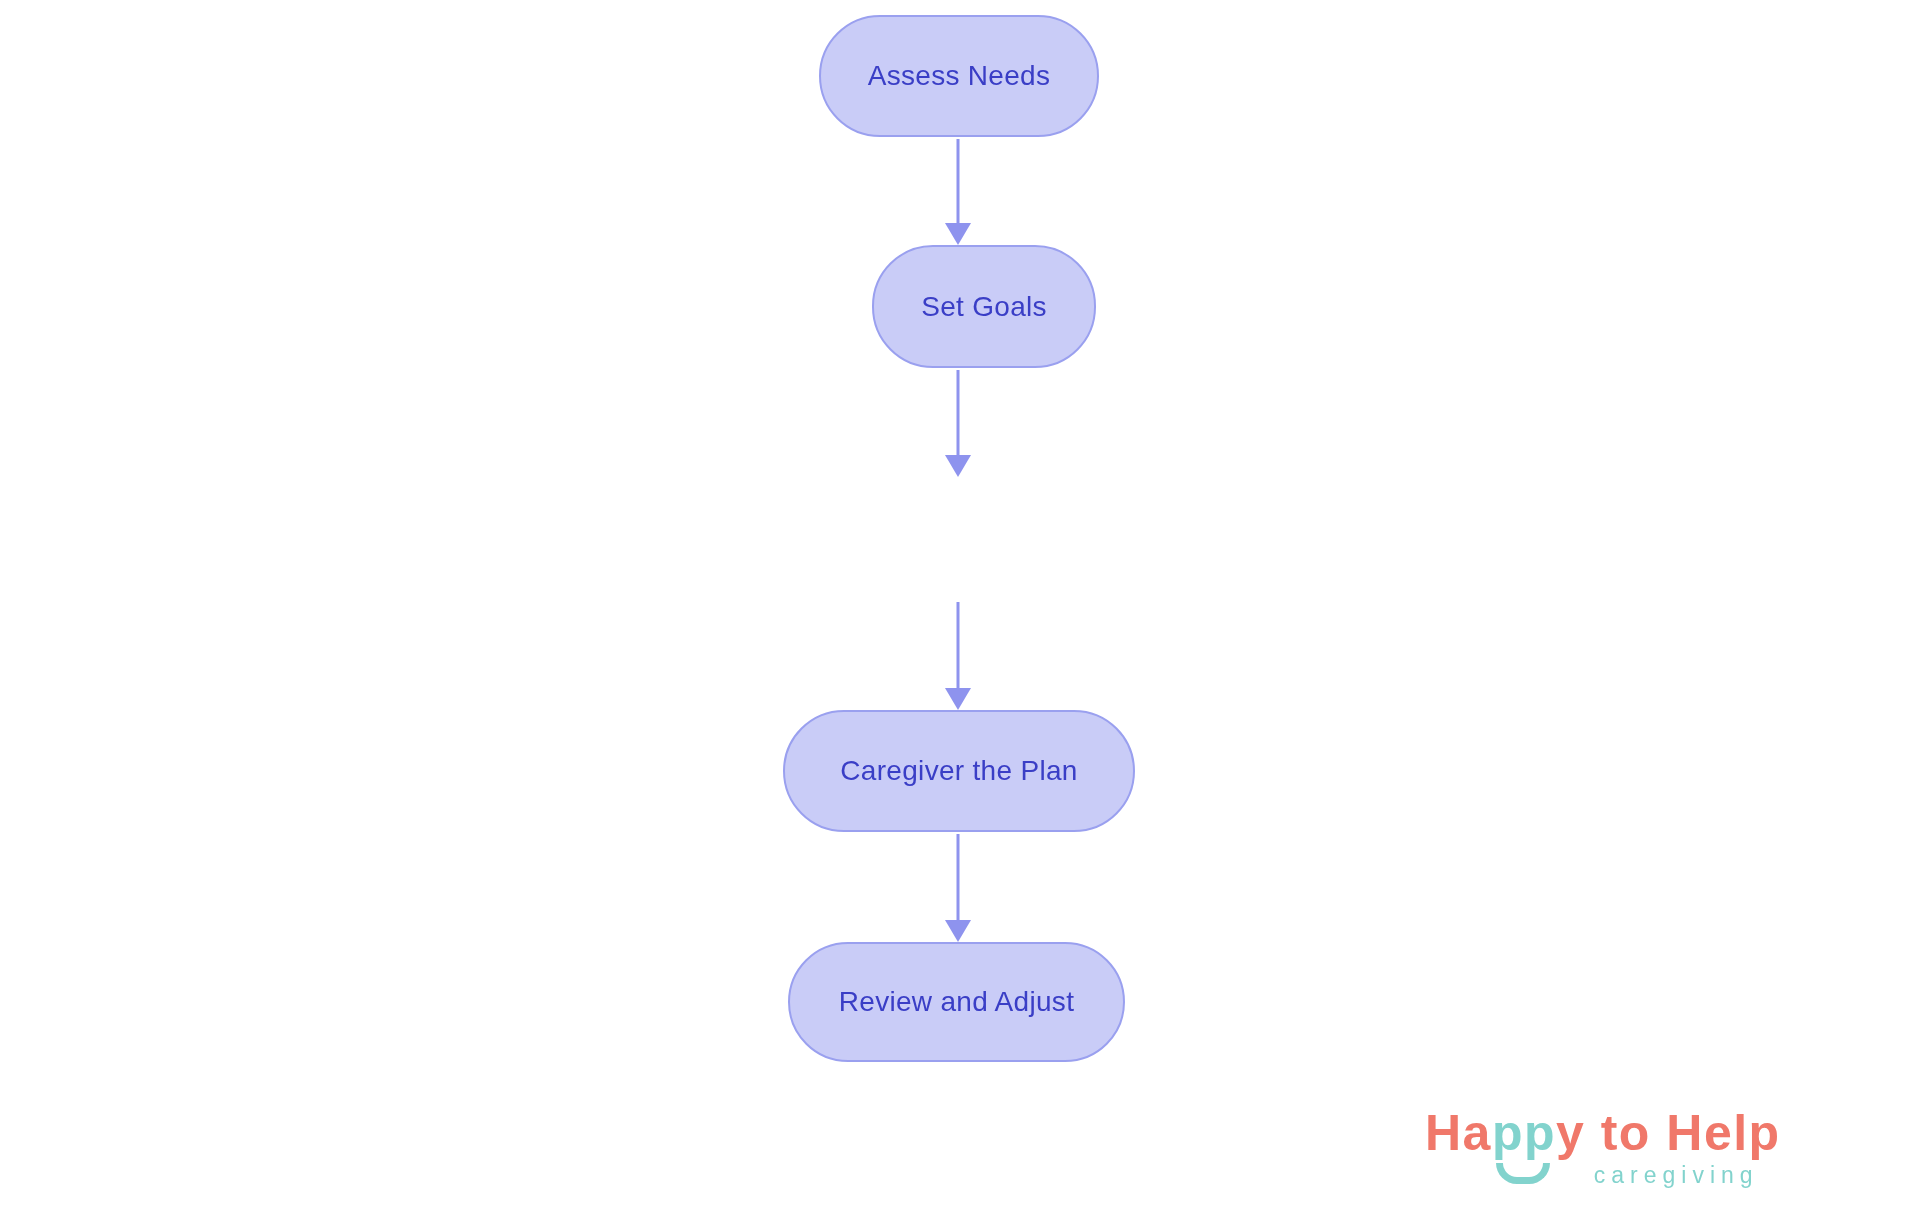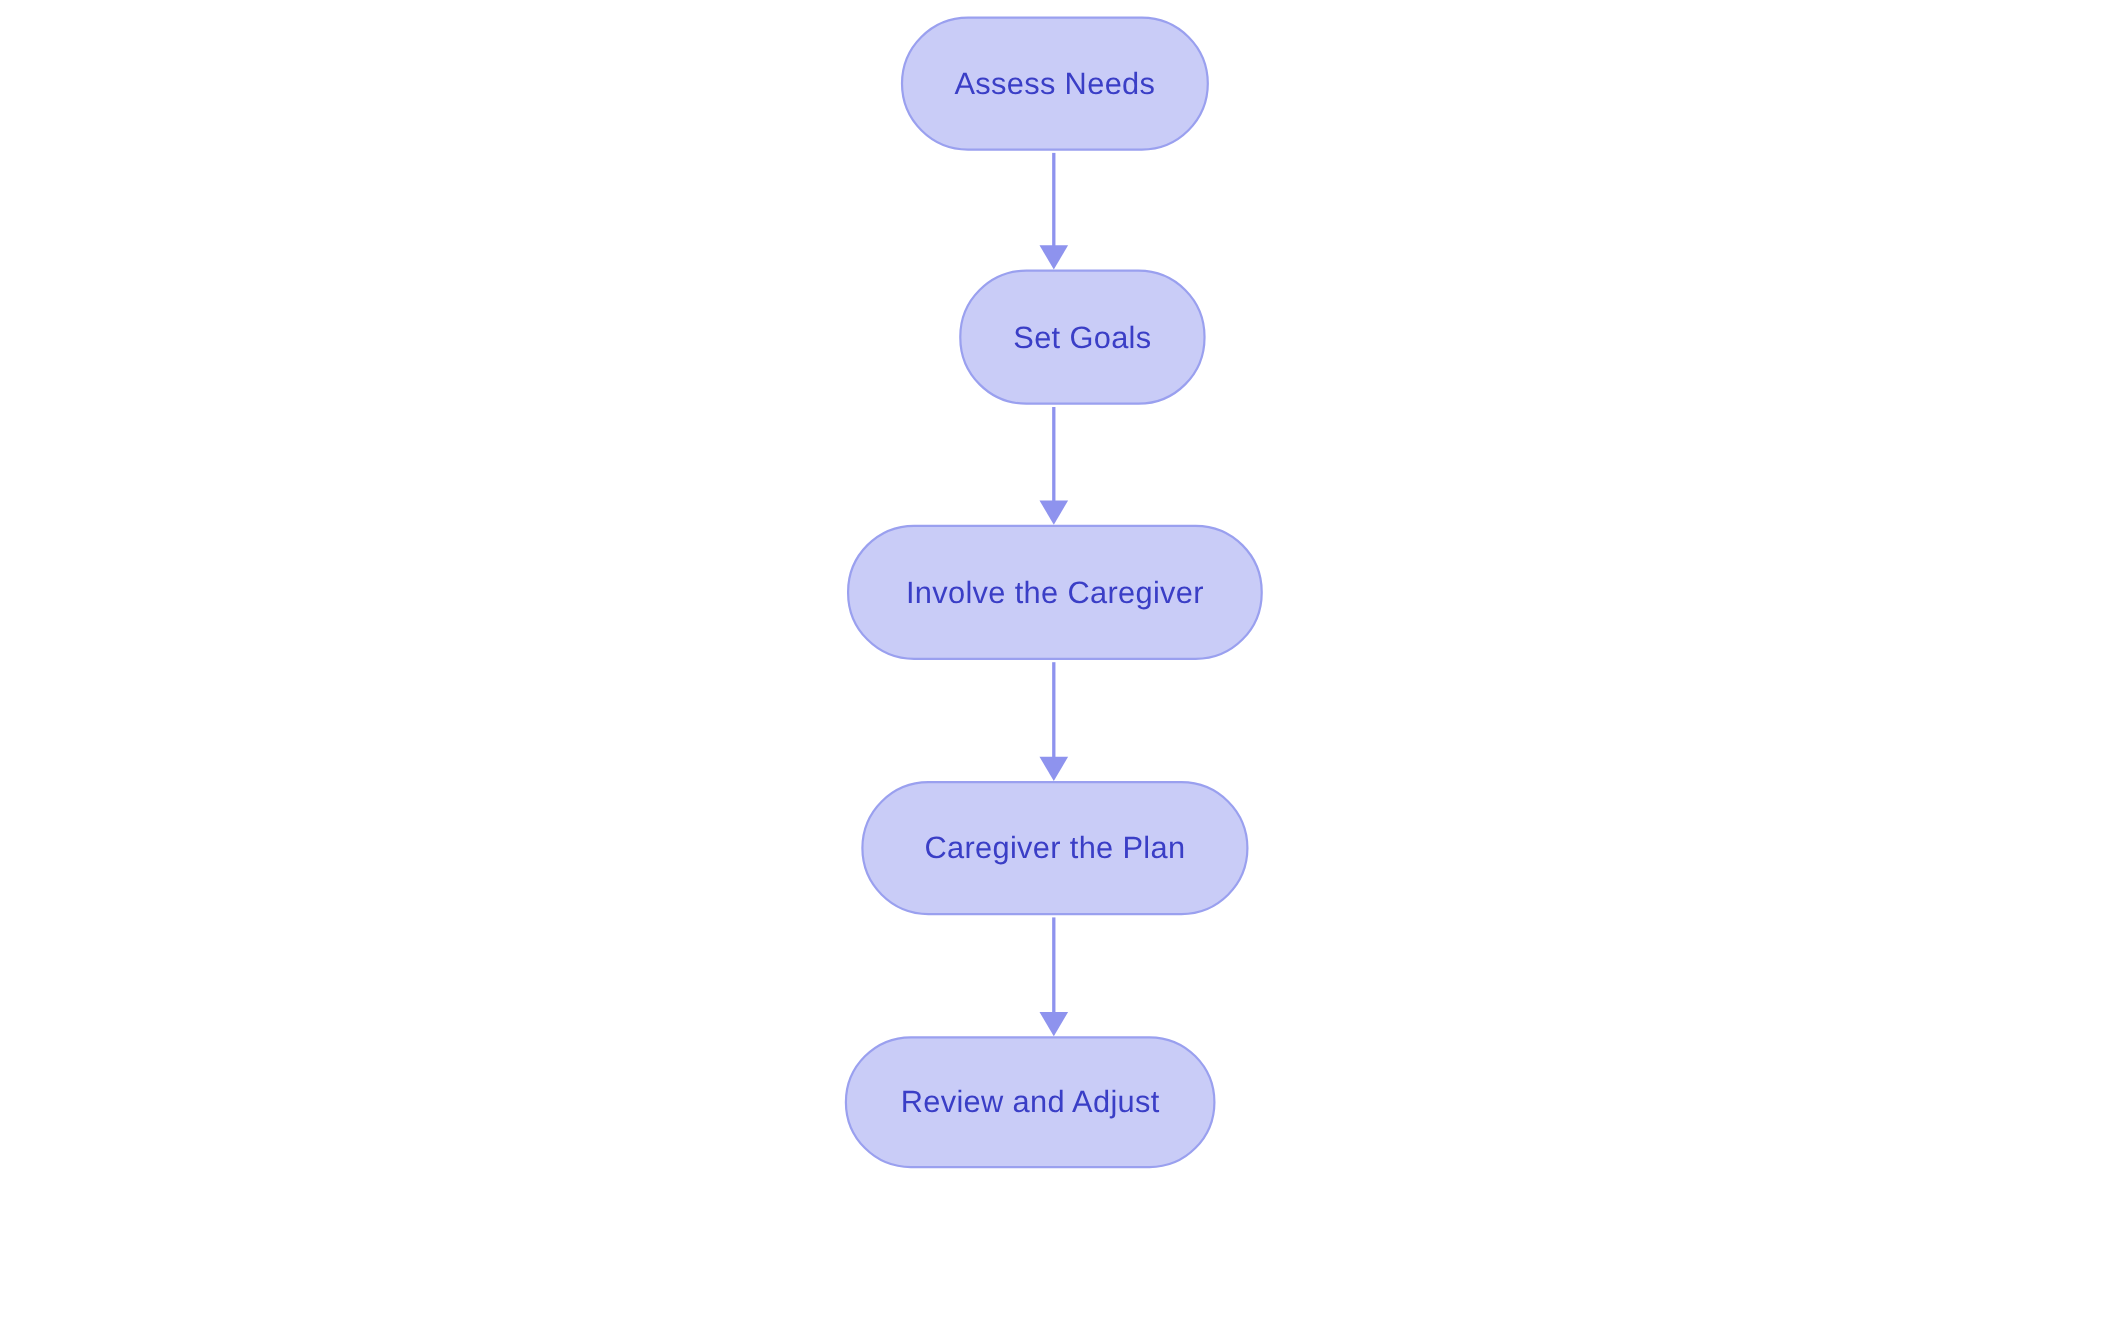--- a/index.html
+++ b/index.html
@@ -31,21 +31,21 @@
     border-radius:61px;
     color:var(--node-text);
     font-size:28px;
     letter-spacing:0.3px;
     text-align:center;
   }
   .node-1{left:819px;top:15px;width:280px;height:122px;}
   .node-2{left:872px;top:245px;width:224px;height:123px;}
   .node-3{left:770px;top:477px;width:378px;height:123px;}
   .node-4{left:783px;top:710px;width:352px;height:122px;}
-  .node-5{left:768px;top:942px;width:337px;height:120px;}
+  .node-5{left:788px;top:942px;width:337px;height:120px;}
 
   .connector{position:absolute;left:945px;width:26px;}
   .connector-1{top:139px;height:106px;}
   .connector-2{top:370px;height:107px;}
   .connector-3{top:602px;height:108px;}
   .connector-4{top:834px;height:108px;}
   .connector .line{
     position:absolute;
     left:50%;
     transform:translateX(-50%);
@@ -117,36 +117,37 @@
 
   <div class="node node-2">
     <span>Set Goals</span>
   </div>
 
   <div class="connector connector-2">
     <div class="line"></div>
     <div class="head"></div>
   </div>
 
-  <div class="node node-3">
-    <span>Involve the Caregiver</span>
-  </div>
 
   <div class="connector connector-3">
     <div class="line"></div>
     <div class="head"></div>
   </div>
 
   <div class="node node-4">
     <span>Caregiver the Plan</span>
   </div>
 
   <div class="connector connector-4">
     <div class="line"></div>
     <div class="head"></div>
   </div>
 
   <div class="node node-5">
     <span>Review and Adjust</span>
   </div>
 
+  <div class="logo">
+    <div class="logo-title"><span class="coral">Ha</span><span class="teal pp-wrap"><span>pp</span><span class="smile"></span></span><span class="coral">y</span><span class="coral"> to </span><span class="coral">Help</span></div>
+    <div class="logo-subtitle">caregiving</div>
+  </div>
 
 </div>
 
 </body></html>

